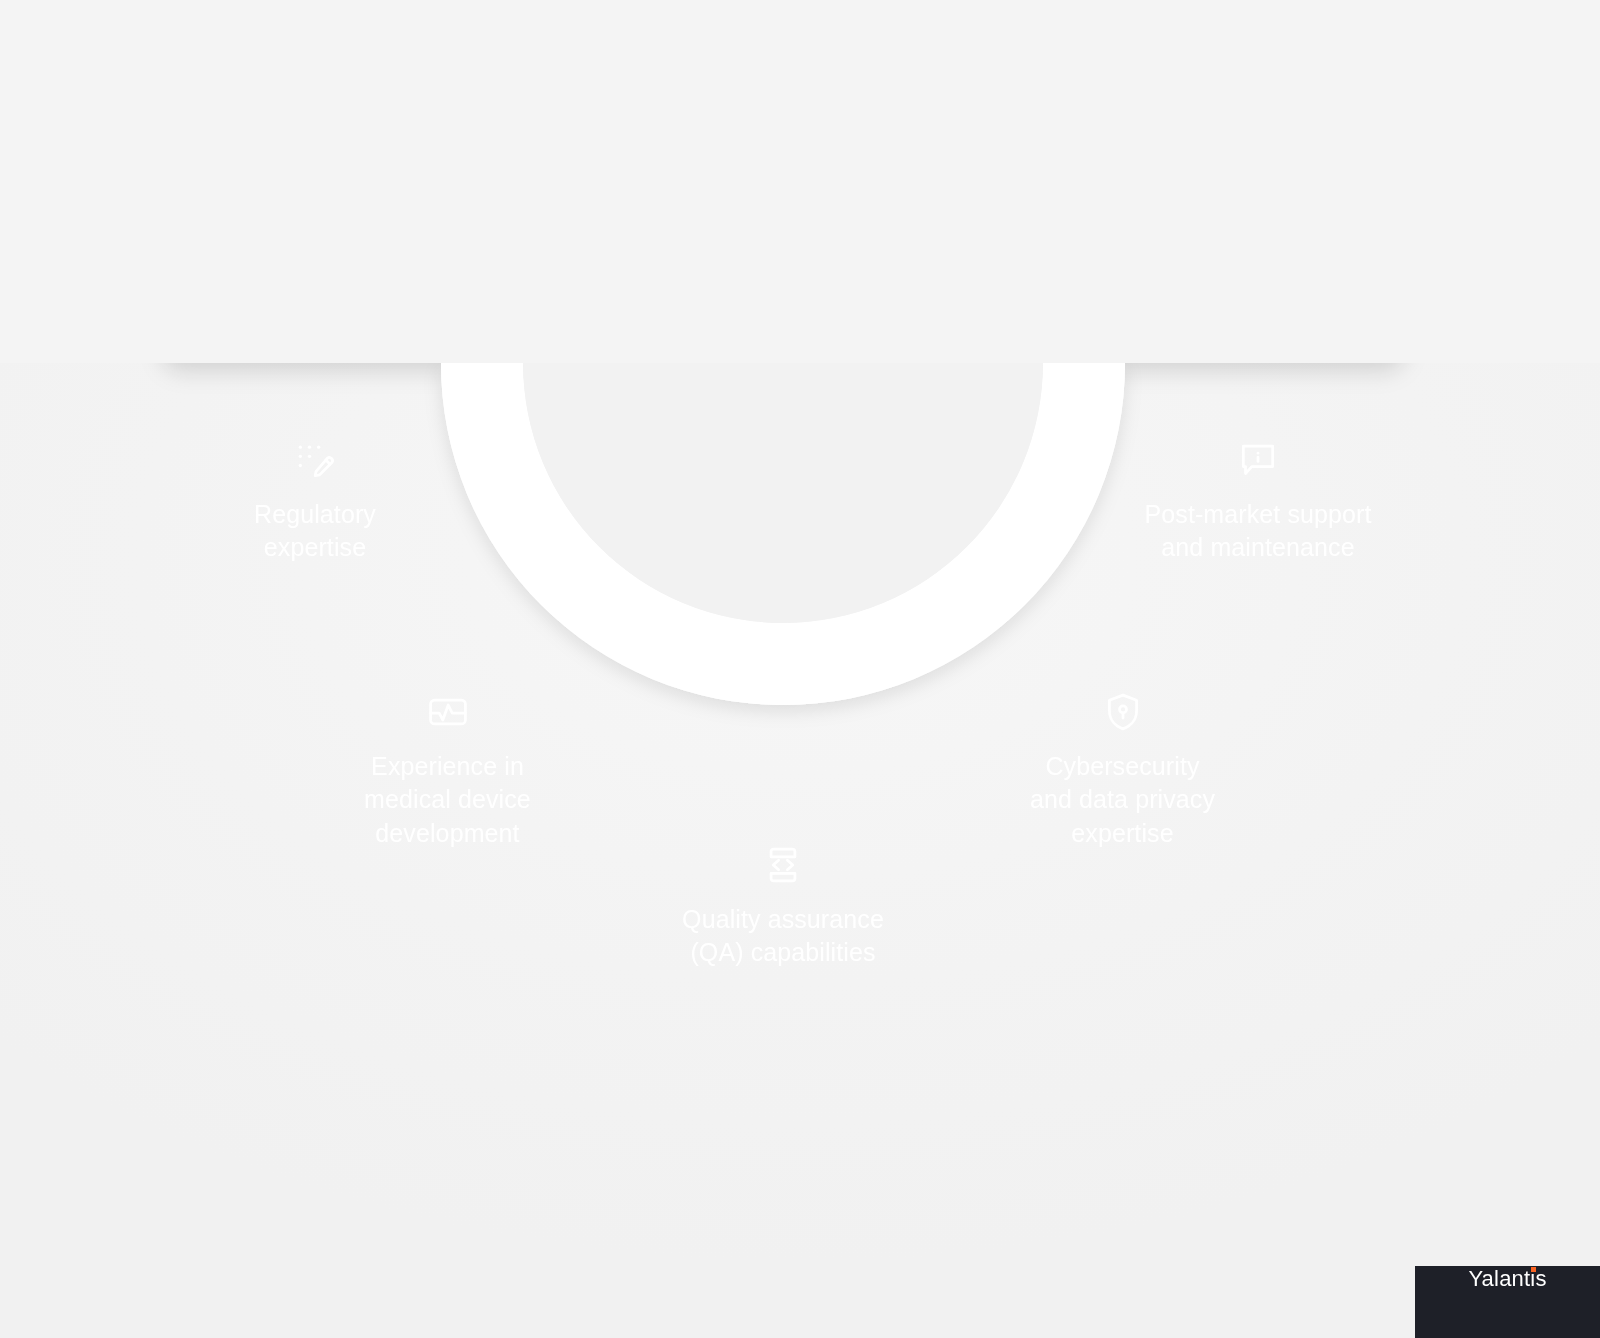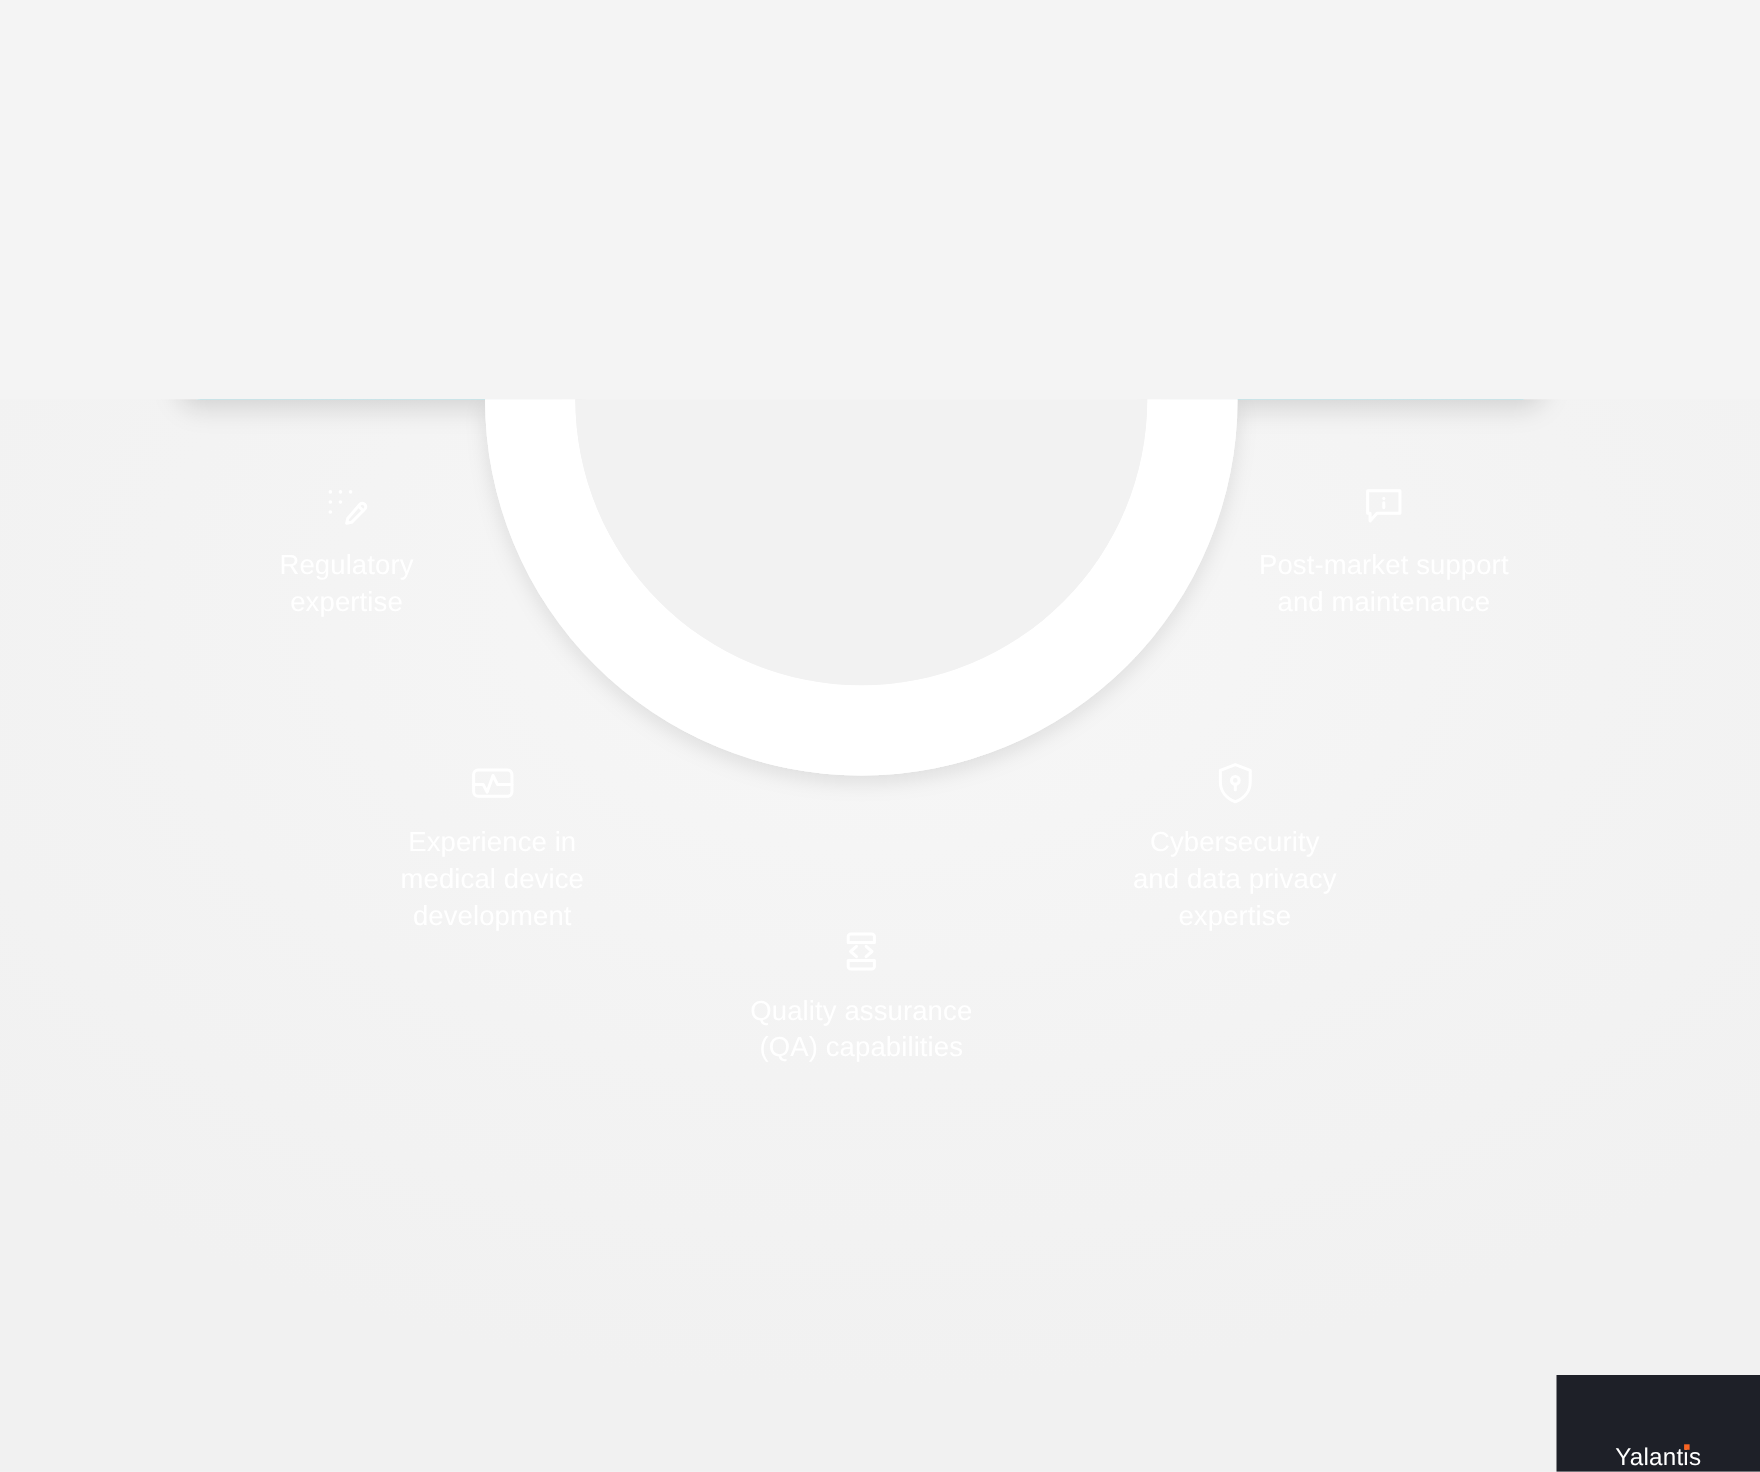--- a/index.html
+++ b/index.html
@@ -85,24 +85,24 @@
   .seg-label.s2 { left: 648px;  top: 843px; width: 270px; }
   .seg-label.s3 { left: 985px;  top: 690px; width: 275px; }
   .seg-label.s4 { left: 1118px; top: 438px; width: 280px; }
 
   
   .logo-box {
     position: absolute;
     right: 0;
     bottom: 0;
     width: 185px;
-    height: 88px;
+    height: 72px;
     background: #1e2028;
     display: flex;
-    align-items: flex-end;
+    align-items: flex-start;
     justify-content: center;
   }
   .logo-text {
     position: relative;
     color: #ffffff;
     font-size: 22px;
     font-weight: 400;
     letter-spacing: 0.2px;
   }
   .logo-dot {

